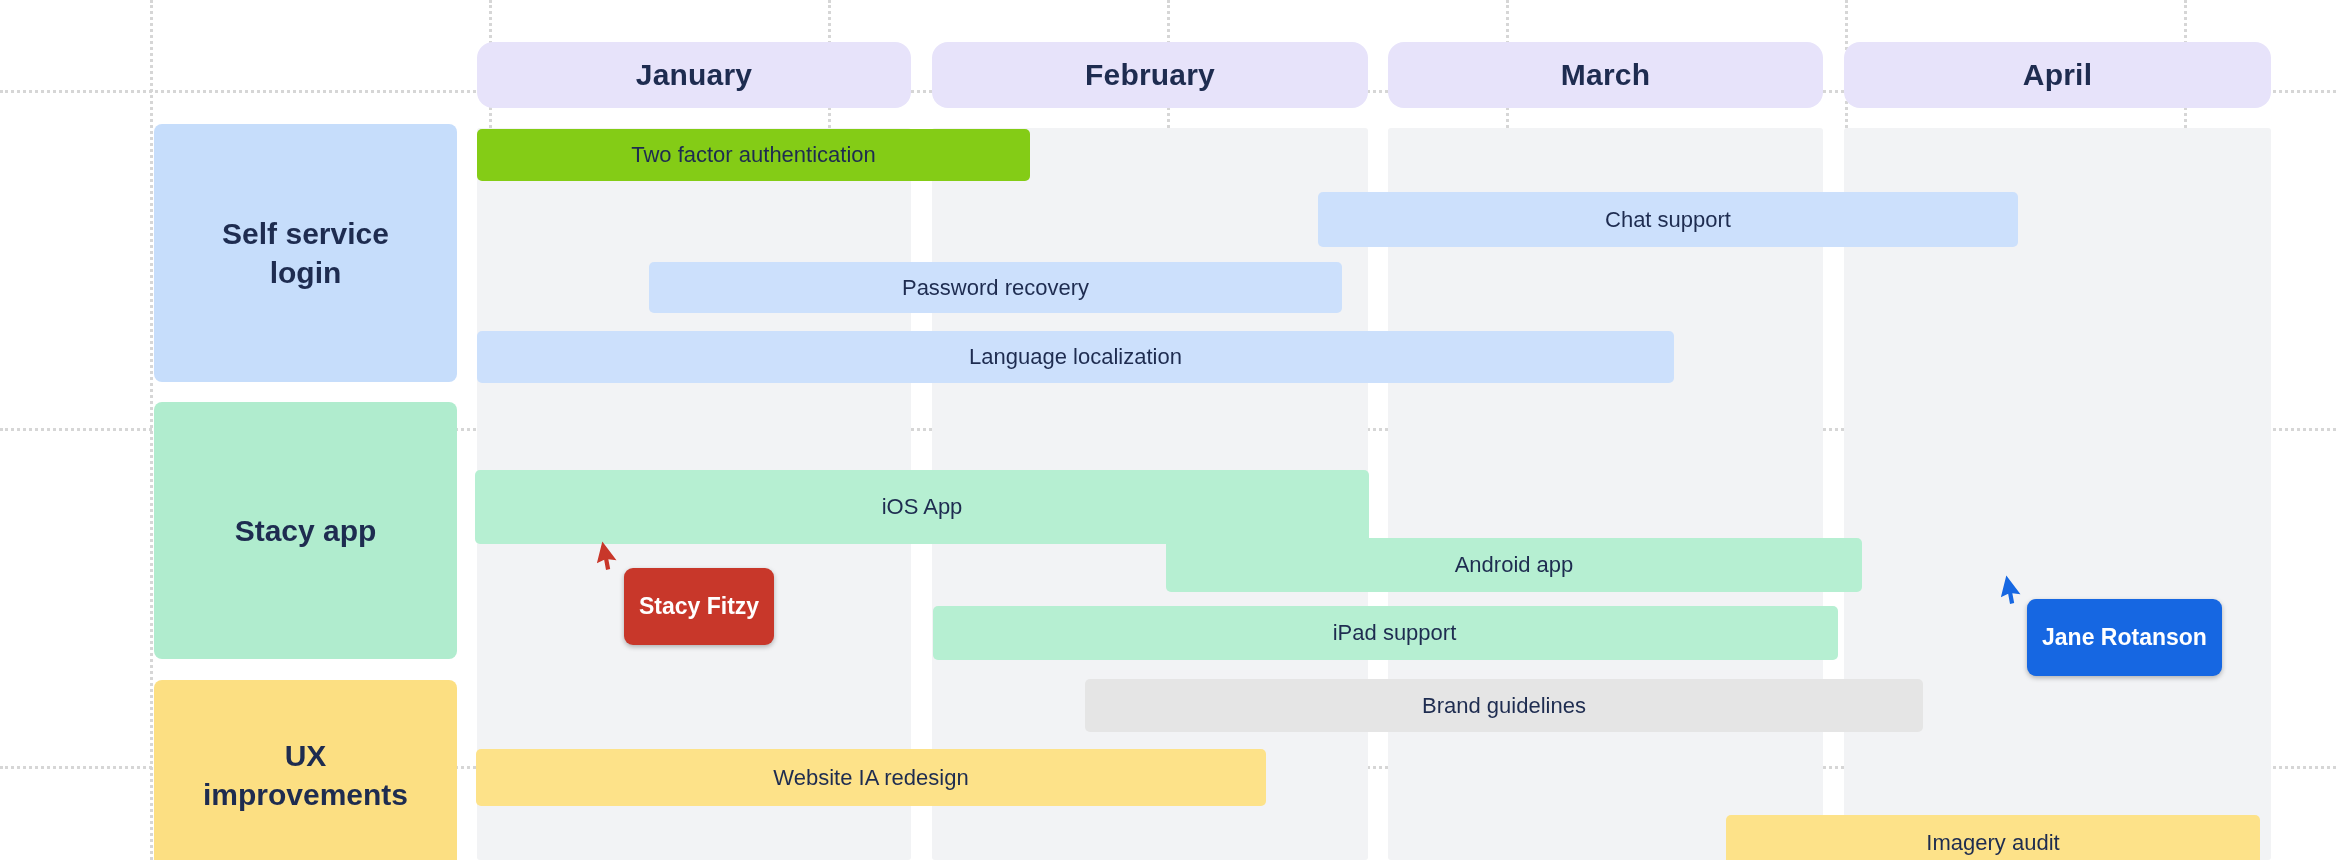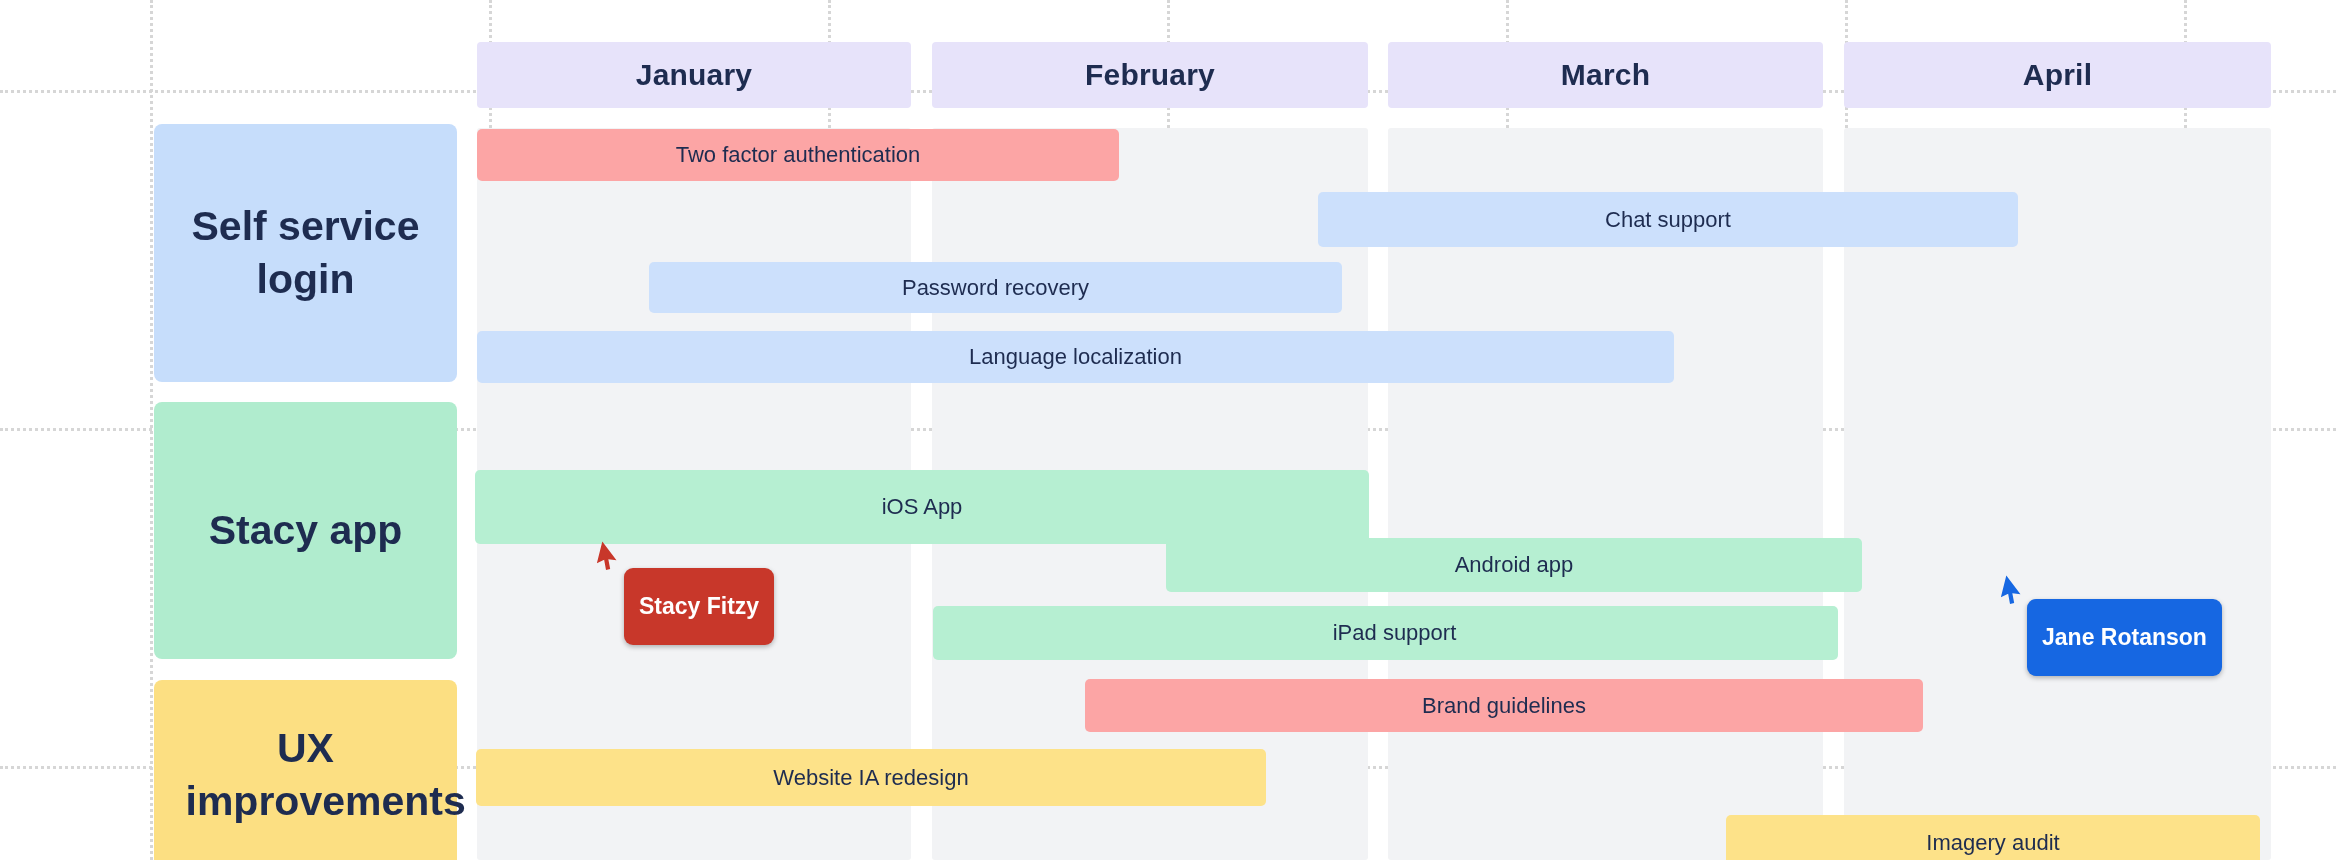--- a/index.html
+++ b/index.html
@@ -27,41 +27,41 @@
     height: 0;
     border-top: 3px dotted var(--grid-dot, #d6d6d6);
   }
   
   .month-header {
     position: absolute;
     display: flex;
     align-items: center;
     justify-content: center;
     background: var(--month-bg, #e7e3fa);
-    border-radius: 4px;
+    border-radius: 16px;
     color: var(--text-navy, #1e2c50);
     font-size: 30px;
     font-weight: 700;
     letter-spacing: 0.2px;
   }
   
   .month-body {
     position: absolute;
     background: var(--column-bg, #f2f3f5);
     border-radius: 3px;
   }
   
   .category-box {
     position: absolute;
     display: flex;
     align-items: center;
     justify-content: center;
     border-radius: 8px;
     color: var(--text-navy, #1e2c50);
-    font-size: 41px;
+    font-size: 30px;
     font-weight: 700;
     text-align: center;
     line-height: 1.3;
   }
   .category-box .cat-label {
     max-width: 240px;
   }
   
   .task-bar {
     position: absolute;
@@ -135,42 +135,42 @@
         <span class="cat-label">Self service login</span>
       </div>
       <div class="category-box" style="left: 154px; top: 402px; width: 303px; height: 257px; background: rgb(176, 236, 206);">
         <span class="cat-label">Stacy app</span>
       </div>
       <div class="category-box" style="left: 154px; top: 680px; width: 303px; height: 190px; background: rgb(252, 223, 130);">
         <span class="cat-label">UX improvements</span>
       </div>
     </div>
   <div id="task-layer">
-      <div class="task-bar" style="left: 477px; top: 129px; width: 642px; height: 52px; background: #fca5a5;">
+      <div class="task-bar" style="left: 477px; top: 129px; width: 553px; height: 52px; background: #84cc16;">
         <span>Two factor authentication</span>
       </div>
       <div class="task-bar" style="left: 1318px; top: 192px; width: 700px; height: 55px; background: rgb(204, 224, 252);">
         <span>Chat support</span>
       </div>
       <div class="task-bar" style="left: 649px; top: 262px; width: 693px; height: 51px; background: rgb(204, 224, 252); text-align: center;">
         <span>Password recovery</span>
       </div>
       <div class="task-bar" style="left: 477px; top: 331px; width: 1197px; height: 52px; background: rgb(204, 224, 252);">
         <span>Language localization</span>
       </div>
       <div class="task-bar" style="left: 475px; top: 470px; width: 894px; height: 74px; background: rgb(182, 239, 210);">
         <span>iOS App</span>
       </div>
       <div class="task-bar" style="left: 1166px; top: 538px; width: 696px; height: 54px; background: rgb(182, 239, 210);">
         <span>Android app</span>
       </div>
       <div class="task-bar" style="left: 933px; top: 606px; width: 887px; height: 54px; background: rgb(182, 239, 210); padding-left: 18px;">
         <span>iPad support</span>
       </div>
-      <div class="task-bar" style="left: 1085px; top: 679px; width: 838px; height: 53px; background: #fca5a5; justify-content: center;">
+      <div class="task-bar" style="left: 1085px; top: 679px; width: 838px; height: 53px; background: #e5e5e5; justify-content: center;">
         <span>Brand guidelines</span>
       </div>
       <div class="task-bar" style="left: 476px; top: 749px; width: 790px; height: 57px; background: rgb(253, 226, 137);">
         <span>Website IA redesign</span>
       </div>
       <div class="task-bar" style="left: 1726px; top: 815px; width: 534px; height: 55px; background: rgb(253, 226, 137);">
         <span>Imagery audit</span>
       </div>
     </div>
   <div id="cursor-layer">

